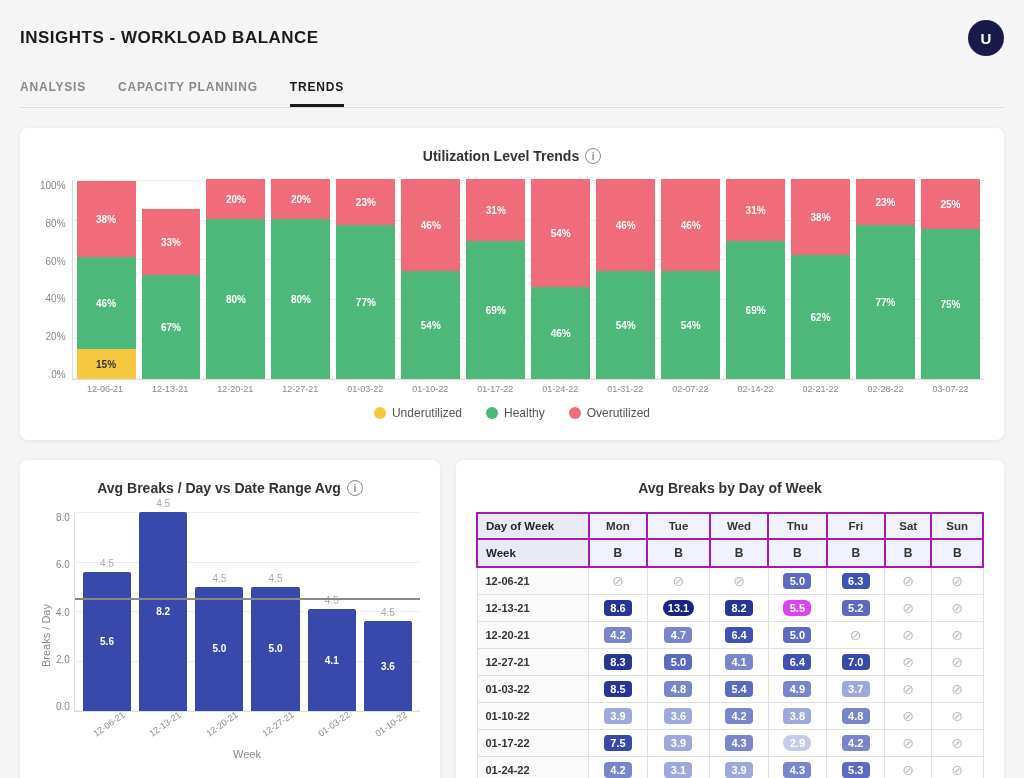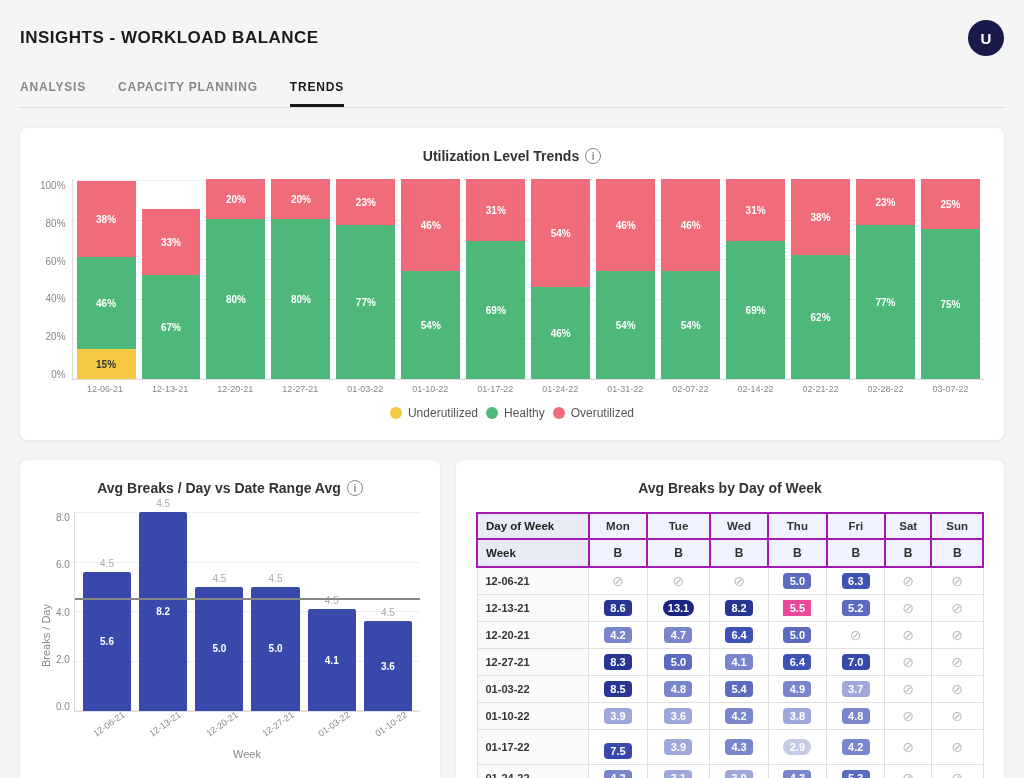--- a/index.html
+++ b/index.html
@@ -147,21 +147,21 @@
     .bar-x-label {
       font-size: 9px;
       color: #888;
       margin-top: 4px;
       text-align: center;
       white-space: nowrap;
     }
     .legend {
       display: flex;
       justify-content: center;
-      gap: 8px;
+      gap: 24px;
       margin-top: 12px;
     }
     .legend-item {
       display: flex;
       align-items: center;
       gap: 6px;
       font-size: 12px;
       color: #555;
     }
     .legend-dot {
@@ -553,21 +553,21 @@
               <td><span style="background:#5c6bc0;color:#fff;border-radius:4px;padding:2px 5px;display:inline-block;min-width:28px;text-align:center;font-weight:600;font-size:11px;">5.0</span></td>
               <td><span style="background:#3f51b5;color:#fff;border-radius:4px;padding:2px 5px;display:inline-block;min-width:28px;text-align:center;font-weight:600;font-size:11px;">6.3</span></td>
               <td><span class="cell-disabled">⊘</span></td>
               <td><span class="cell-disabled">⊘</span></td>
             </tr>
             <tr>
               <td class="row-label">12-13-21</td>
               <td><span style="background:#283593;color:#fff;border-radius:4px;padding:2px 5px;display:inline-block;min-width:28px;text-align:center;font-weight:600;font-size:11px;">8.6</span></td>
               <td><span style="background:#1a237e;color:#fff;border-radius:8px;padding:2px 5px;display:inline-block;min-width:28px;text-align:center;font-weight:600;font-size:11px;">13.1</span></td>
               <td><span style="background:#283593;color:#fff;border-radius:4px;padding:2px 5px;display:inline-block;min-width:28px;text-align:center;font-weight:600;font-size:11px;">8.2</span></td>
-              <td><span style="background:#ec4899;color:#fff;border-radius:0;padding:2px 5px;display:inline-block;min-width:28px;text-align:center;font-weight:600;font-size:11px;">5.5</span></td>
+              <td><span style="background:#d946ef;color:#fff;border-radius:6px;padding:2px 5px;display:inline-block;min-width:28px;text-align:center;font-weight:600;font-size:11px;">5.5</span></td>
               <td><span style="background:#5c6bc0;color:#fff;border-radius:4px;padding:2px 5px;display:inline-block;min-width:28px;text-align:center;font-weight:600;font-size:11px;">5.2</span></td>
               <td><span class="cell-disabled">⊘</span></td>
               <td><span class="cell-disabled">⊘</span></td>
             </tr>
             <tr>
               <td class="row-label">12-20-21</td>
               <td><span style="background:#7986cb;color:#fff;border-radius:4px;padding:2px 5px;display:inline-block;min-width:28px;text-align:center;font-weight:600;font-size:11px;">4.2</span></td>
               <td><span style="background:#7986cb;color:#fff;border-radius:4px;padding:2px 5px;display:inline-block;min-width:28px;text-align:center;font-weight:600;font-size:11px;">4.7</span></td>
               <td><span style="background:#3f51b5;color:#fff;border-radius:4px;padding:2px 5px;display:inline-block;min-width:28px;text-align:center;font-weight:600;font-size:11px;">6.4</span></td>
               <td><span style="background:#5c6bc0;color:#fff;border-radius:4px;padding:2px 5px;display:inline-block;min-width:28px;text-align:center;font-weight:600;font-size:11px;">5.0</span></td>
@@ -600,21 +600,21 @@
               <td><span style="background:#9fa8da;color:#fff;border-radius:4px;padding:2px 5px;display:inline-block;min-width:28px;text-align:center;font-weight:600;font-size:11px;">3.9</span></td>
               <td><span style="background:#9fa8da;color:#fff;border-radius:4px;padding:2px 5px;display:inline-block;min-width:28px;text-align:center;font-weight:600;font-size:11px;">3.6</span></td>
               <td><span style="background:#7986cb;color:#fff;border-radius:4px;padding:2px 5px;display:inline-block;min-width:28px;text-align:center;font-weight:600;font-size:11px;">4.2</span></td>
               <td><span style="background:#9fa8da;color:#fff;border-radius:4px;padding:2px 5px;display:inline-block;min-width:28px;text-align:center;font-weight:600;font-size:11px;">3.8</span></td>
               <td><span style="background:#7986cb;color:#fff;border-radius:4px;padding:2px 5px;display:inline-block;min-width:28px;text-align:center;font-weight:600;font-size:11px;">4.8</span></td>
               <td><span class="cell-disabled">⊘</span></td>
               <td><span class="cell-disabled">⊘</span></td>
             </tr>
             <tr>
               <td class="row-label">01-17-22</td>
-              <td><span style="background:#3949ab;color:#fff;border-radius:4px;padding:2px 5px;display:inline-block;min-width:28px;text-align:center;font-weight:600;font-size:11px;margin-top:8px;">7.5</span></td>
+              <td><span style="background:#3949ab;color:#fff;border-radius:4px;padding:2px 5px;display:inline-block;min-width:28px;text-align:center;font-weight:600;font-size:11px;">7.5</span></td>
               <td><span style="background:#9fa8da;color:#fff;border-radius:4px;padding:2px 5px;display:inline-block;min-width:28px;text-align:center;font-weight:600;font-size:11px;">3.9</span></td>
               <td><span style="background:#7986cb;color:#fff;border-radius:4px;padding:2px 5px;display:inline-block;min-width:28px;text-align:center;font-weight:600;font-size:11px;">4.3</span></td>
               <td><span style="background:#c5cae9;color:#fff;border-radius:8px;padding:2px 5px;display:inline-block;min-width:28px;text-align:center;font-weight:600;font-size:11px;">2.9</span></td>
               <td><span style="background:#7986cb;color:#fff;border-radius:4px;padding:2px 5px;display:inline-block;min-width:28px;text-align:center;font-weight:600;font-size:11px;">4.2</span></td>
               <td><span class="cell-disabled">⊘</span></td>
               <td><span class="cell-disabled">⊘</span></td>
             </tr>
             <tr>
               <td class="row-label">01-24-22</td>
               <td><span style="background:#7986cb;color:#fff;border-radius:4px;padding:2px 5px;display:inline-block;min-width:28px;text-align:center;font-weight:600;font-size:11px;">4.2</span></td>

